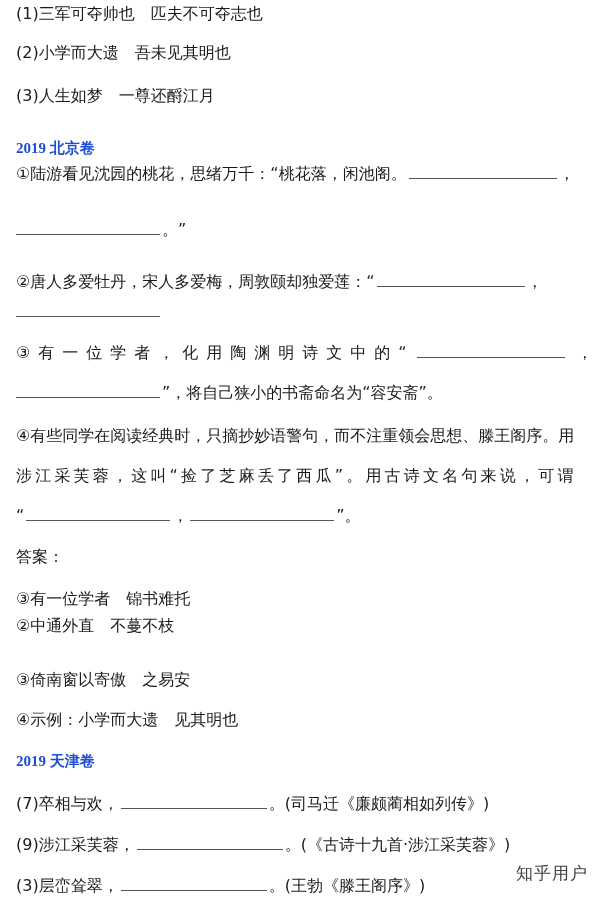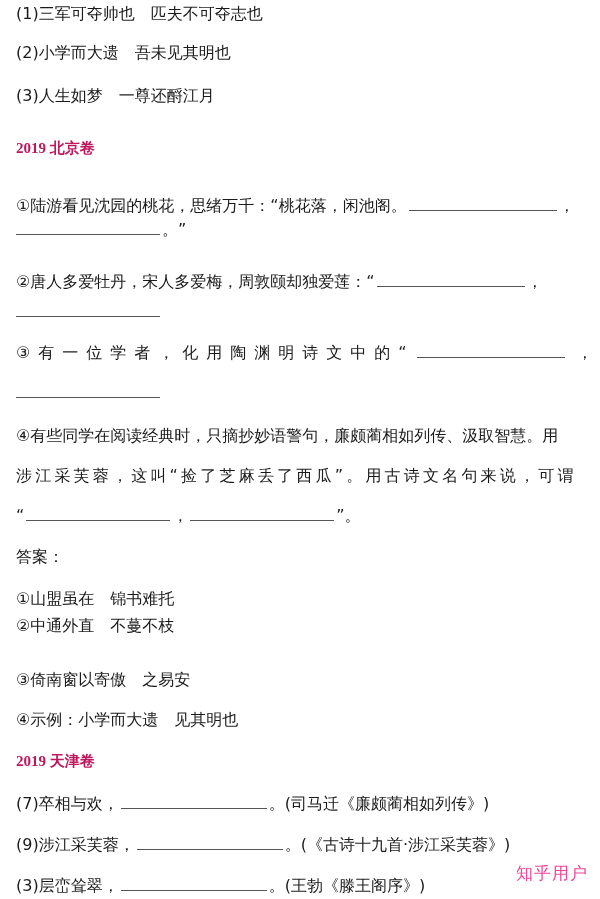--- a/index.html
+++ b/index.html
@@ -8,83 +8,83 @@
       font-family: "DejaVu Sans", "Liberation Sans", sans-serif;
       color: #1a1a1a;
     }
     .line {
       position: absolute; left: 16px; white-space: nowrap;
       font-size: 16px; line-height: 20px;
     }
     .heading {
       position: absolute; left: 16px; white-space: nowrap;
       font-family: "Liberation Serif", "DejaVu Serif", serif;
-      font-weight: bold; font-size: 15px; color: #be185d;
+      font-weight: bold; font-size: 15px; color: #1d4ed8;
     }
     .bold { font-weight: normal; }
     .blank {
       display: inline-block; border-bottom: 1px solid #555;
       height: 14px; vertical-align: baseline; margin: 0 2px;
     }
     .spaced { letter-spacing: 8px; }
     .watermark {
       position: absolute; right: 12px; bottom: 14px;
-      font-size: 17px; color: #ec4899; letter-spacing: 1px;
+      font-size: 17px; color: #404040; letter-spacing: 1px;
     }
   </style>
 </head>
 <body>
 
 <div>
   <div class="line" style="top:4px">
     <span>(1)</span><span>三军可夺帅也　匹夫不可夺志也</span>
   </div>
   <div class="line" style="top:43px">
     <span>(2)</span><span>小学而大遗　吾未见其明也</span>
   </div>
   <div class="line" style="top:86px">
     <span>(3)</span><span>人生如梦　一尊还酹江月</span>
   </div>
 </div>
 
 <div class="heading" style="top:139px">2019 北京卷</div>
 
-<div class="line" style="top:196px">
+<div class="line" style="top:164px">
   <span>①陆游看见沈园的桃花，思绪万千：“桃花落，闲池阁。</span><span class="blank" style="width:148px"></span><span>，</span>
 </div>
 <div class="line" style="top:220px">
   <span class="blank" style="width:144px;margin-left:0"></span><span>。”</span>
 </div>
 
 <div class="line" style="top:272px">
   <span>②唐人多爱牡丹，宋人多爱梅，周敦颐却独爱莲：“</span><span class="blank" style="width:148px"></span><span>，</span>
 </div>
 <div class="line" style="top:302px">
   <span class="blank" style="width:144px;margin-left:0"></span>
 </div>
 
 <div class="line" style="top:343px">
   <span class="spaced">③有一位学者，化用陶渊明诗文中的“</span><span class="blank" style="width:148px"></span><span style="margin-left:10px">，</span>
 </div>
 <div class="line" style="top:383px">
-  <span class="blank" style="width:144px;margin-left:0"></span>
+  <span class="blank" style="width:144px;margin-left:0"></span><span>”，将自己狭小的书斋命名为“容安斋”。</span>
 </div>
 
 <div class="line" style="top:426px">
-  <span>④有些同学在阅读经典时，只摘抄妙语警句，廉颇蔺相如列传、汲取智慧。用</span>
+  <span>④有些同学在阅读经典时，只摘抄妙语警句，而不注重领会思想、滕王阁序。用</span>
 </div>
 <div class="line" style="top:466px">
   <span style="letter-spacing:3.2px">涉江采芙蓉，这叫“捡了芝麻丢了西瓜”。用古诗文名句来说，可谓</span>
 </div>
 <div class="line" style="top:506px">
   <span>“</span><span class="blank" style="width:144px"></span><span>，</span><span class="blank" style="width:144px"></span><span>”。</span>
 </div>
 
 <div class="line bold" style="top:547px">答案：</div>
-<div class="line" style="top:589px">①山盟虽在　锦书难托</div>
+<div class="line" style="top:589px">③有一位学者　锦书难托</div>
 <div class="line" style="top:616px">②中通外直　不蔓不枝</div>
 <div class="line" style="top:670px">③倚南窗以寄傲　之易安</div>
 <div class="line" style="top:710px">④示例：小学而大遗　见其明也</div>
 
 <div class="heading" style="top:752px">2019 天津卷</div>
 
 <div class="line" style="top:794px">
   <span>(7)卒相与欢，</span><span class="blank" style="width:146px"></span><span>。(司马迁《廉颇蔺相如列传》)</span>
 </div>
 <div class="line" style="top:835px">

